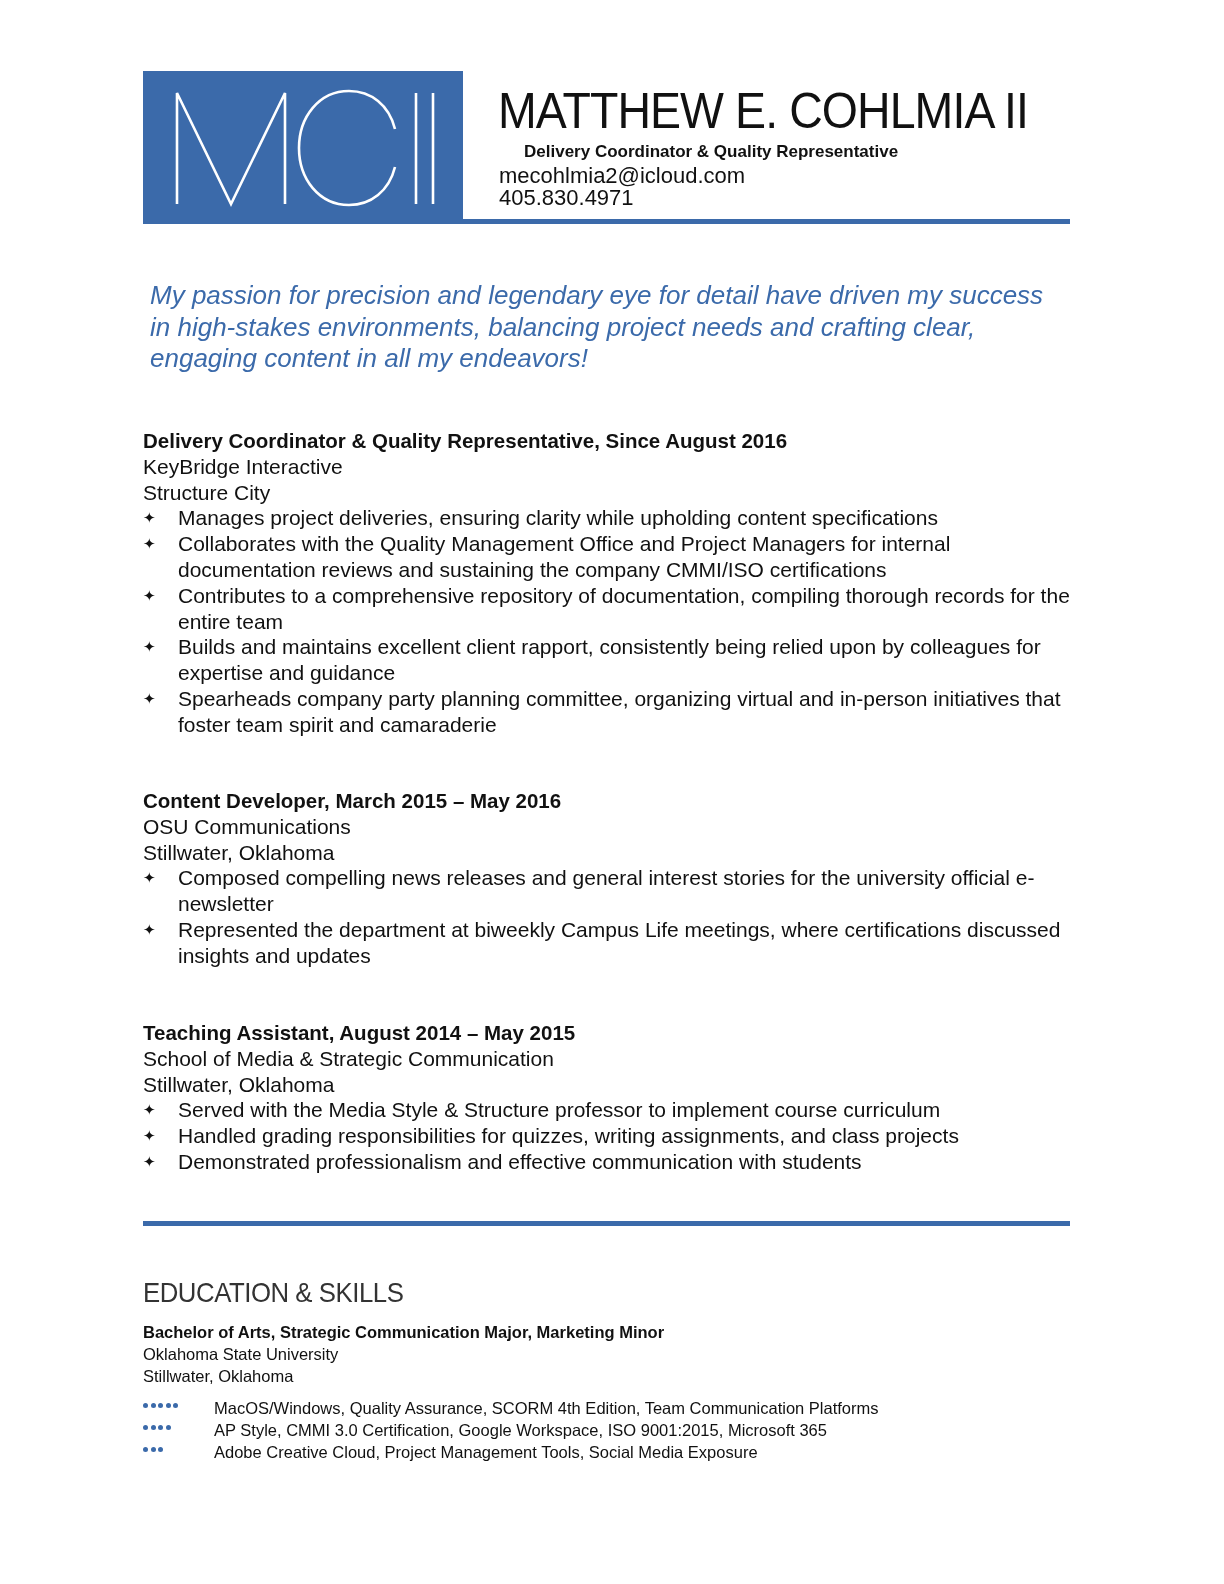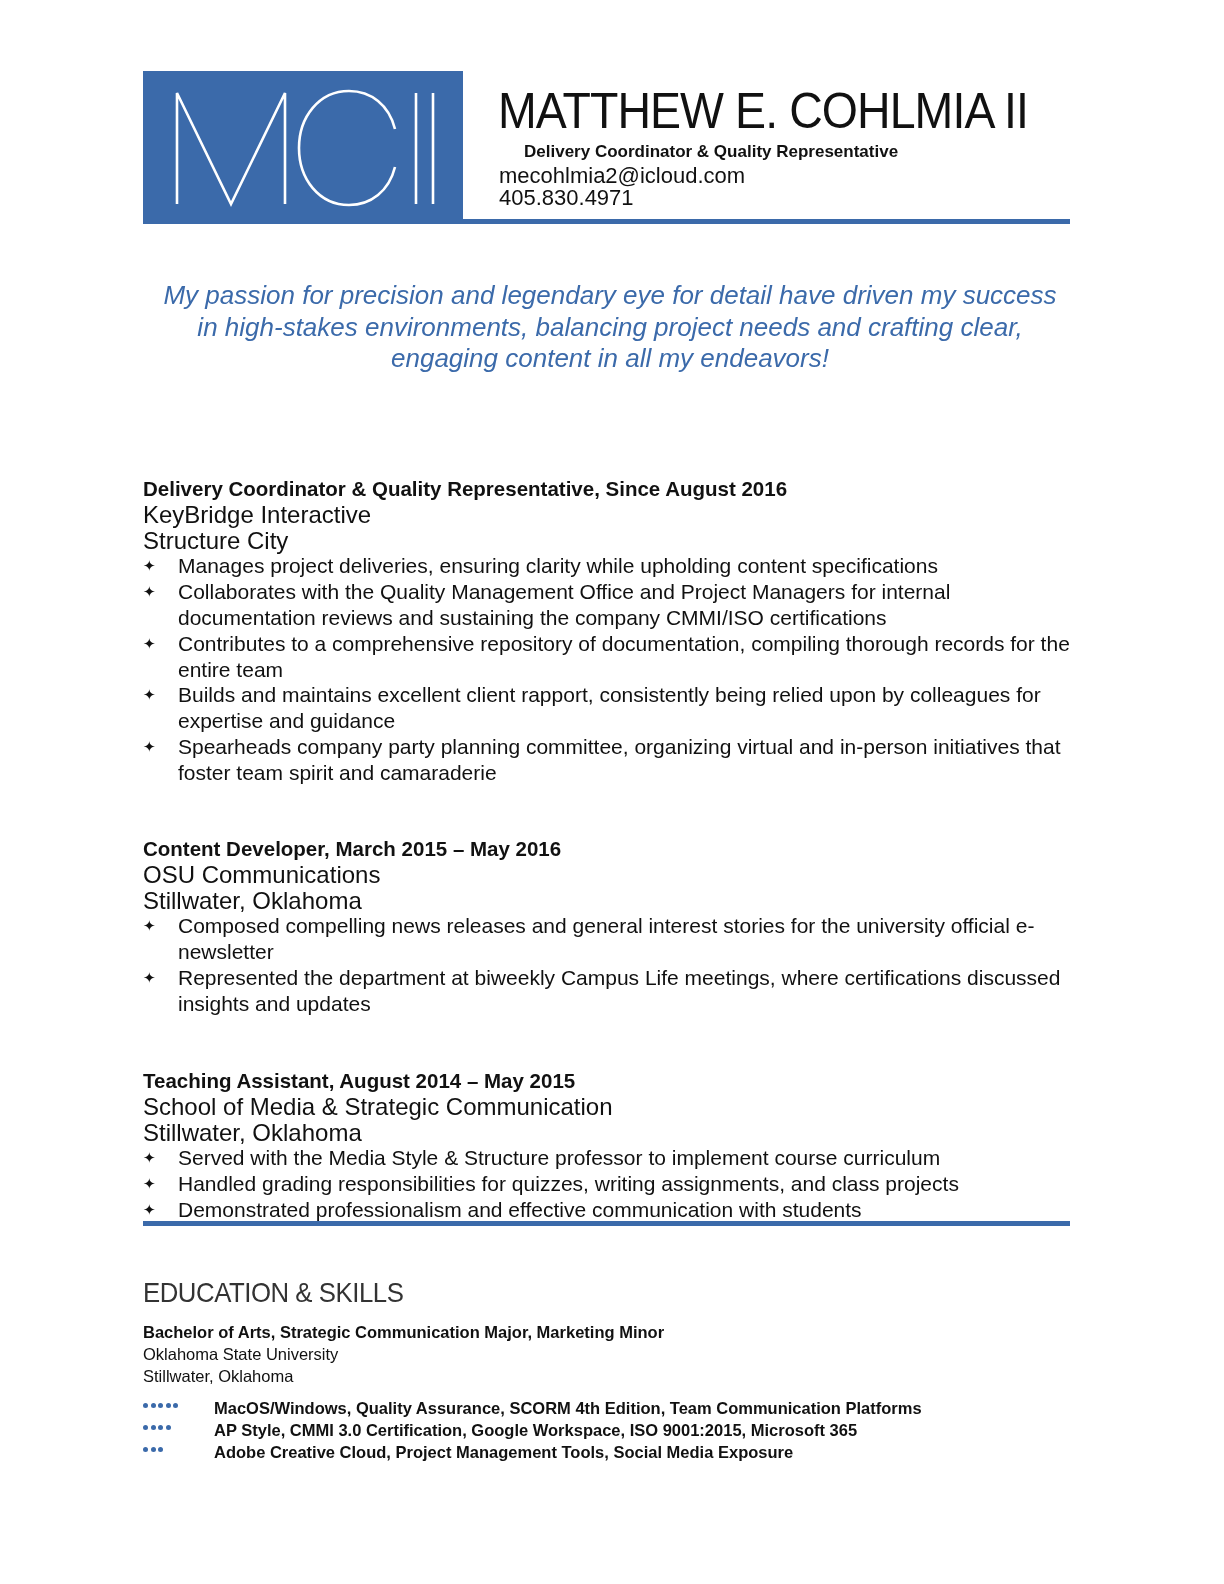--- a/index.html
+++ b/index.html
@@ -34,28 +34,28 @@
     }
     .contact-line {
       position: absolute; left: 356px; font-size: 22px; color: #111;
     }
     .email { top: 92px; }
     .phone { top: 114px; }
 
     
     .tagline {
       position: absolute; left: 150px; top: 280px; width: 920px;
-      text-align: center; font-style: italic; color: #3B6AAA;
+      text-align: left; font-style: italic; color: #3B6AAA;
       font-size: 26px; line-height: 31.5px; font-weight: 400;
     }
 
     
     .job { position: absolute; left: 143px; width: 940px; font-size: 21px; line-height: 25.8px; }
-    .job-title { font-weight: 700; font-size: 20.5px; margin-top: 48px; }
-    .job-line { font-size: 24px; }
+    .job-title { font-weight: 700; font-size: 20.5px; }
+    .job-line { font-size: 21px; }
     .bullets { margin: 0; padding: 0; list-style: none; }
     .bullet { position: relative; padding-left: 35px; }
     .bullet-icon {
       position: absolute; left: 0; top: 0; font-size: 15px; line-height: 25.8px; color: #111;
     }
     .job1 { top: 428px; }
     .job2 { top: 788px; }
     .job3 { top: 1020px; }
 
     .section-rule {
@@ -72,21 +72,21 @@
     .edu-line { font-size: 16.5px; line-height: 22px; }
 
     .skills { position: absolute; left: 143px; top: 1397px; width: 940px; }
     .skill-row { position: relative; height: 22px; }
     .skill-dots { position: absolute; left: 0; top: 6px; height: 10px; }
     .skill-dot {
       display: inline-block; width: 5px; height: 5px; border-radius: 50%;
       background: #3B6AAA; margin-right: 2.6px; vertical-align: top;
     }
     .skill-text {
-      position: absolute; left: 71px; top: 0; font-weight: 700; font-size: 16.5px; line-height: 22px;
+      position: absolute; left: 71px; top: 0; font-weight: 400; font-size: 16.5px; line-height: 22px;
     }
   </style>
 </head>
 <body>
 
 <div class="page">
 
   <div class="header">
     <div class="logo-box">
       <svg width="320" height="148" viewBox="0 0 320 148">

